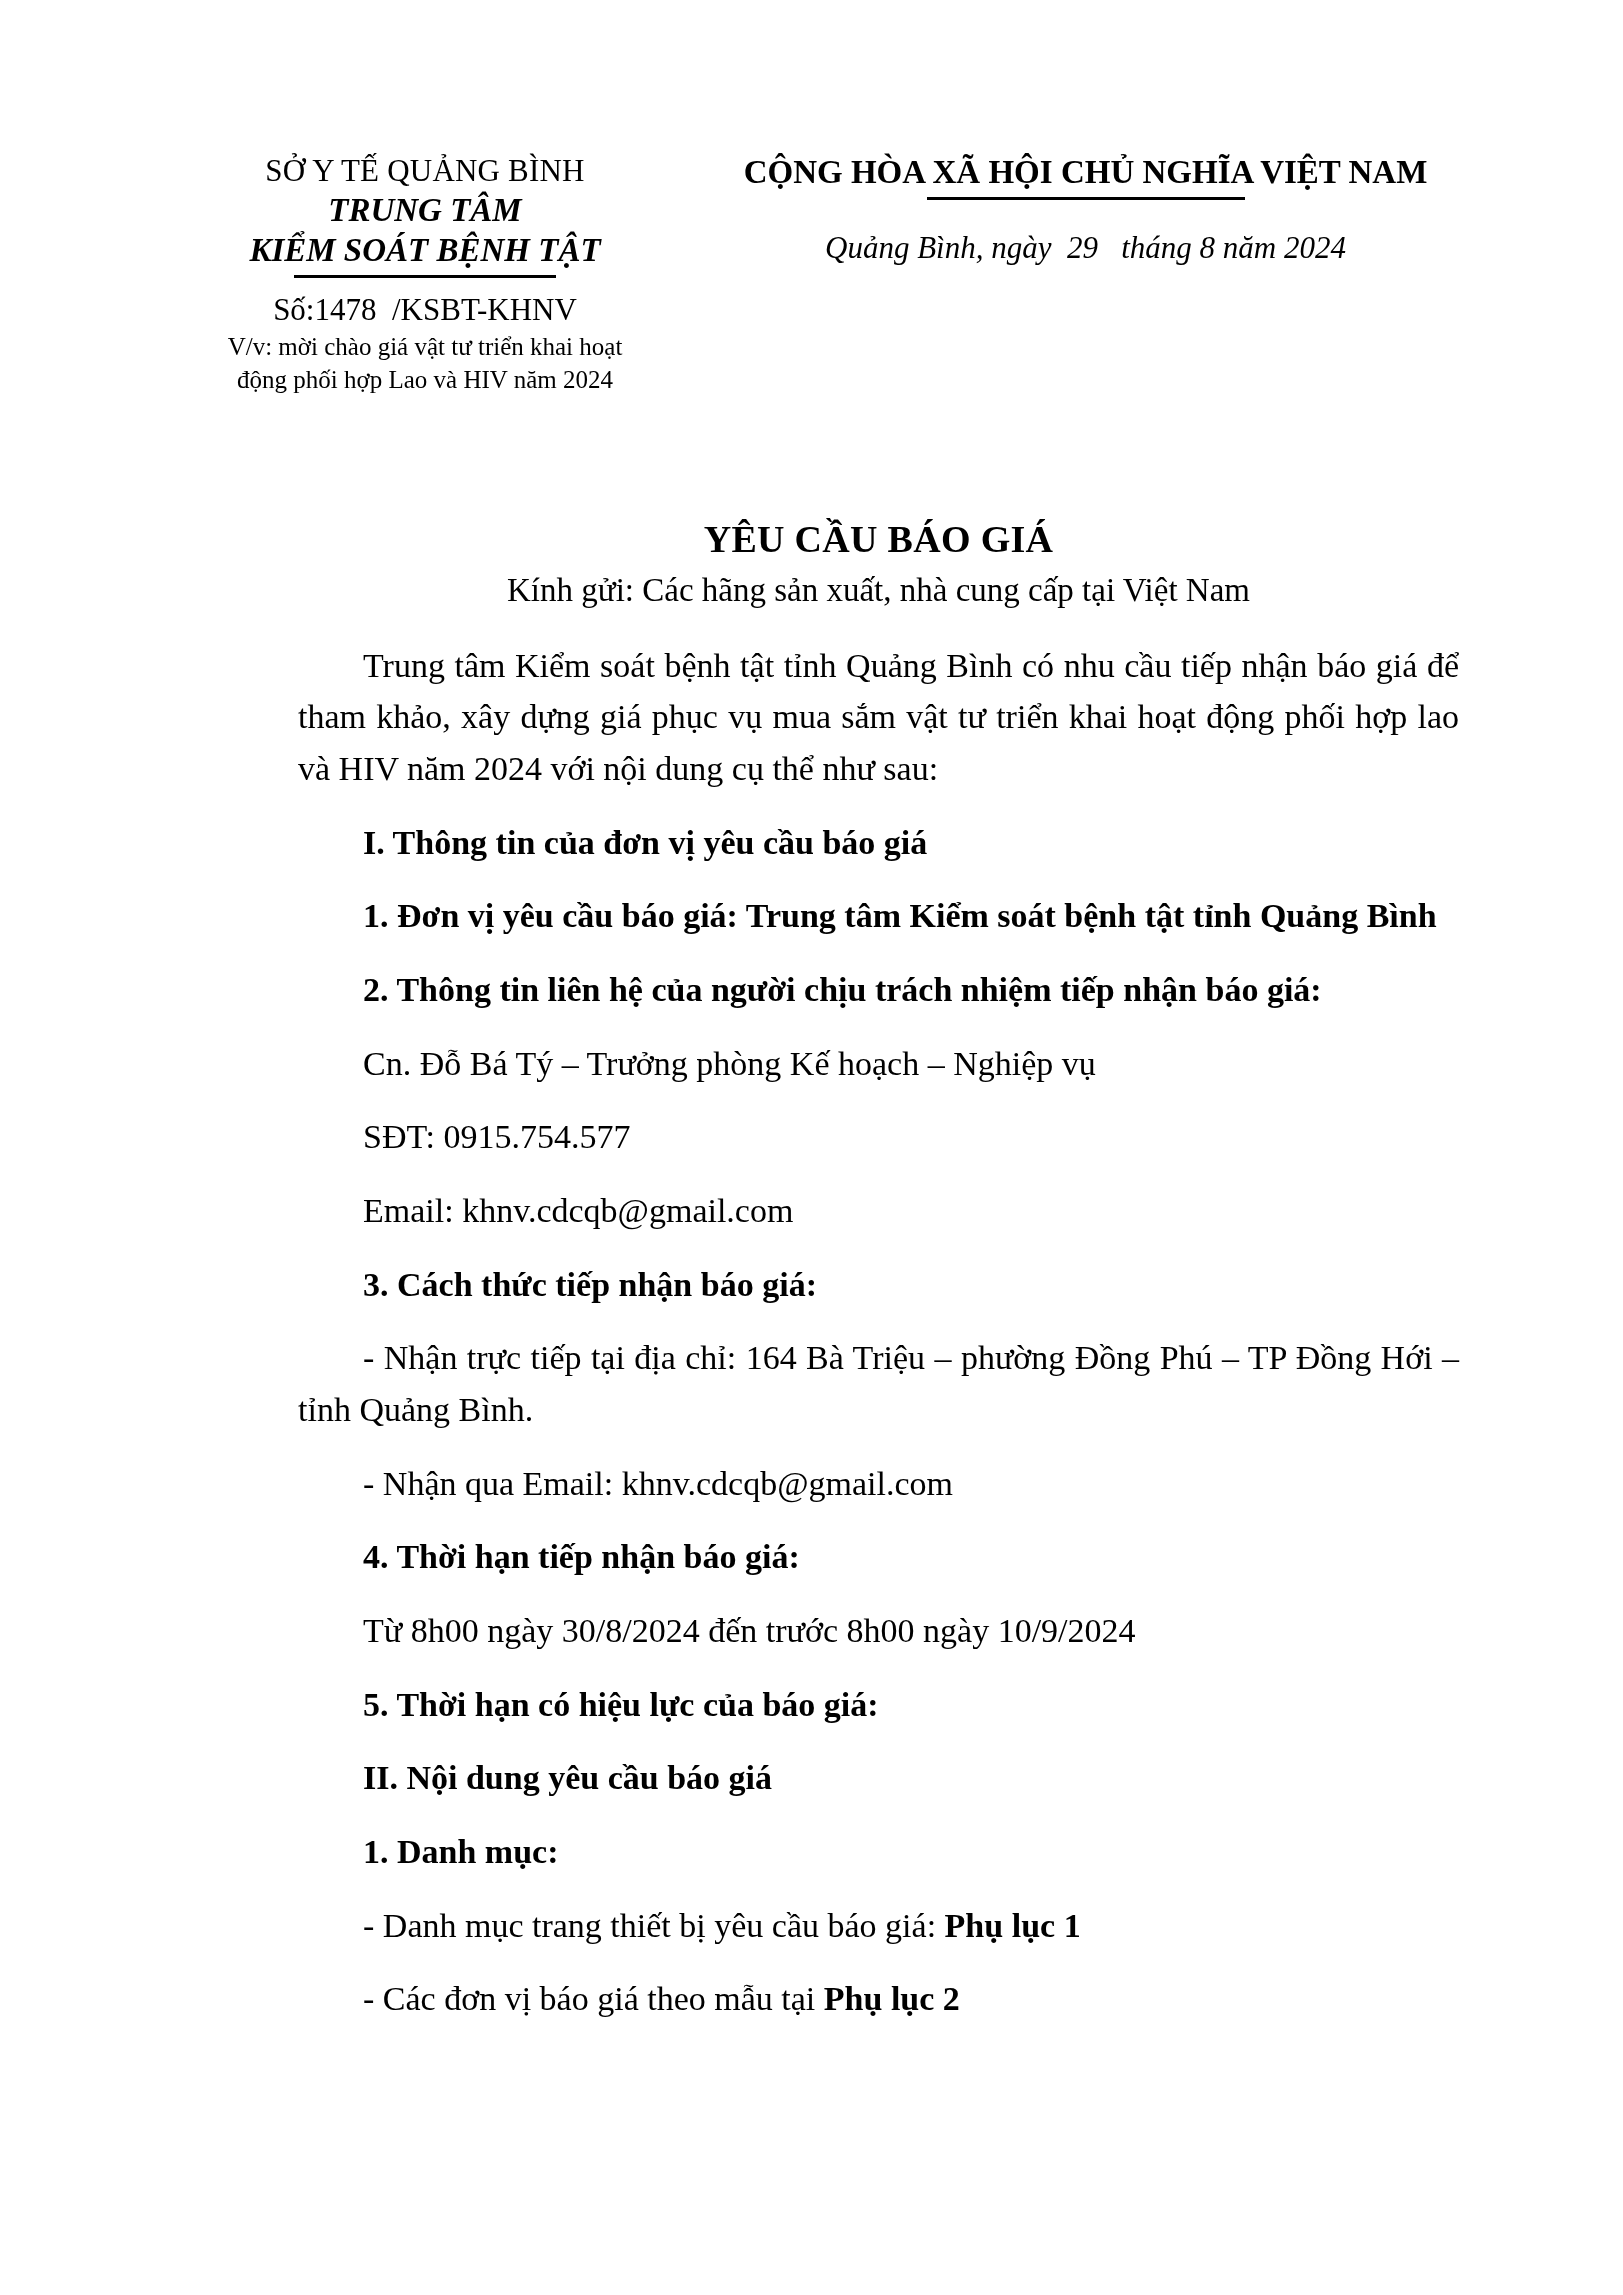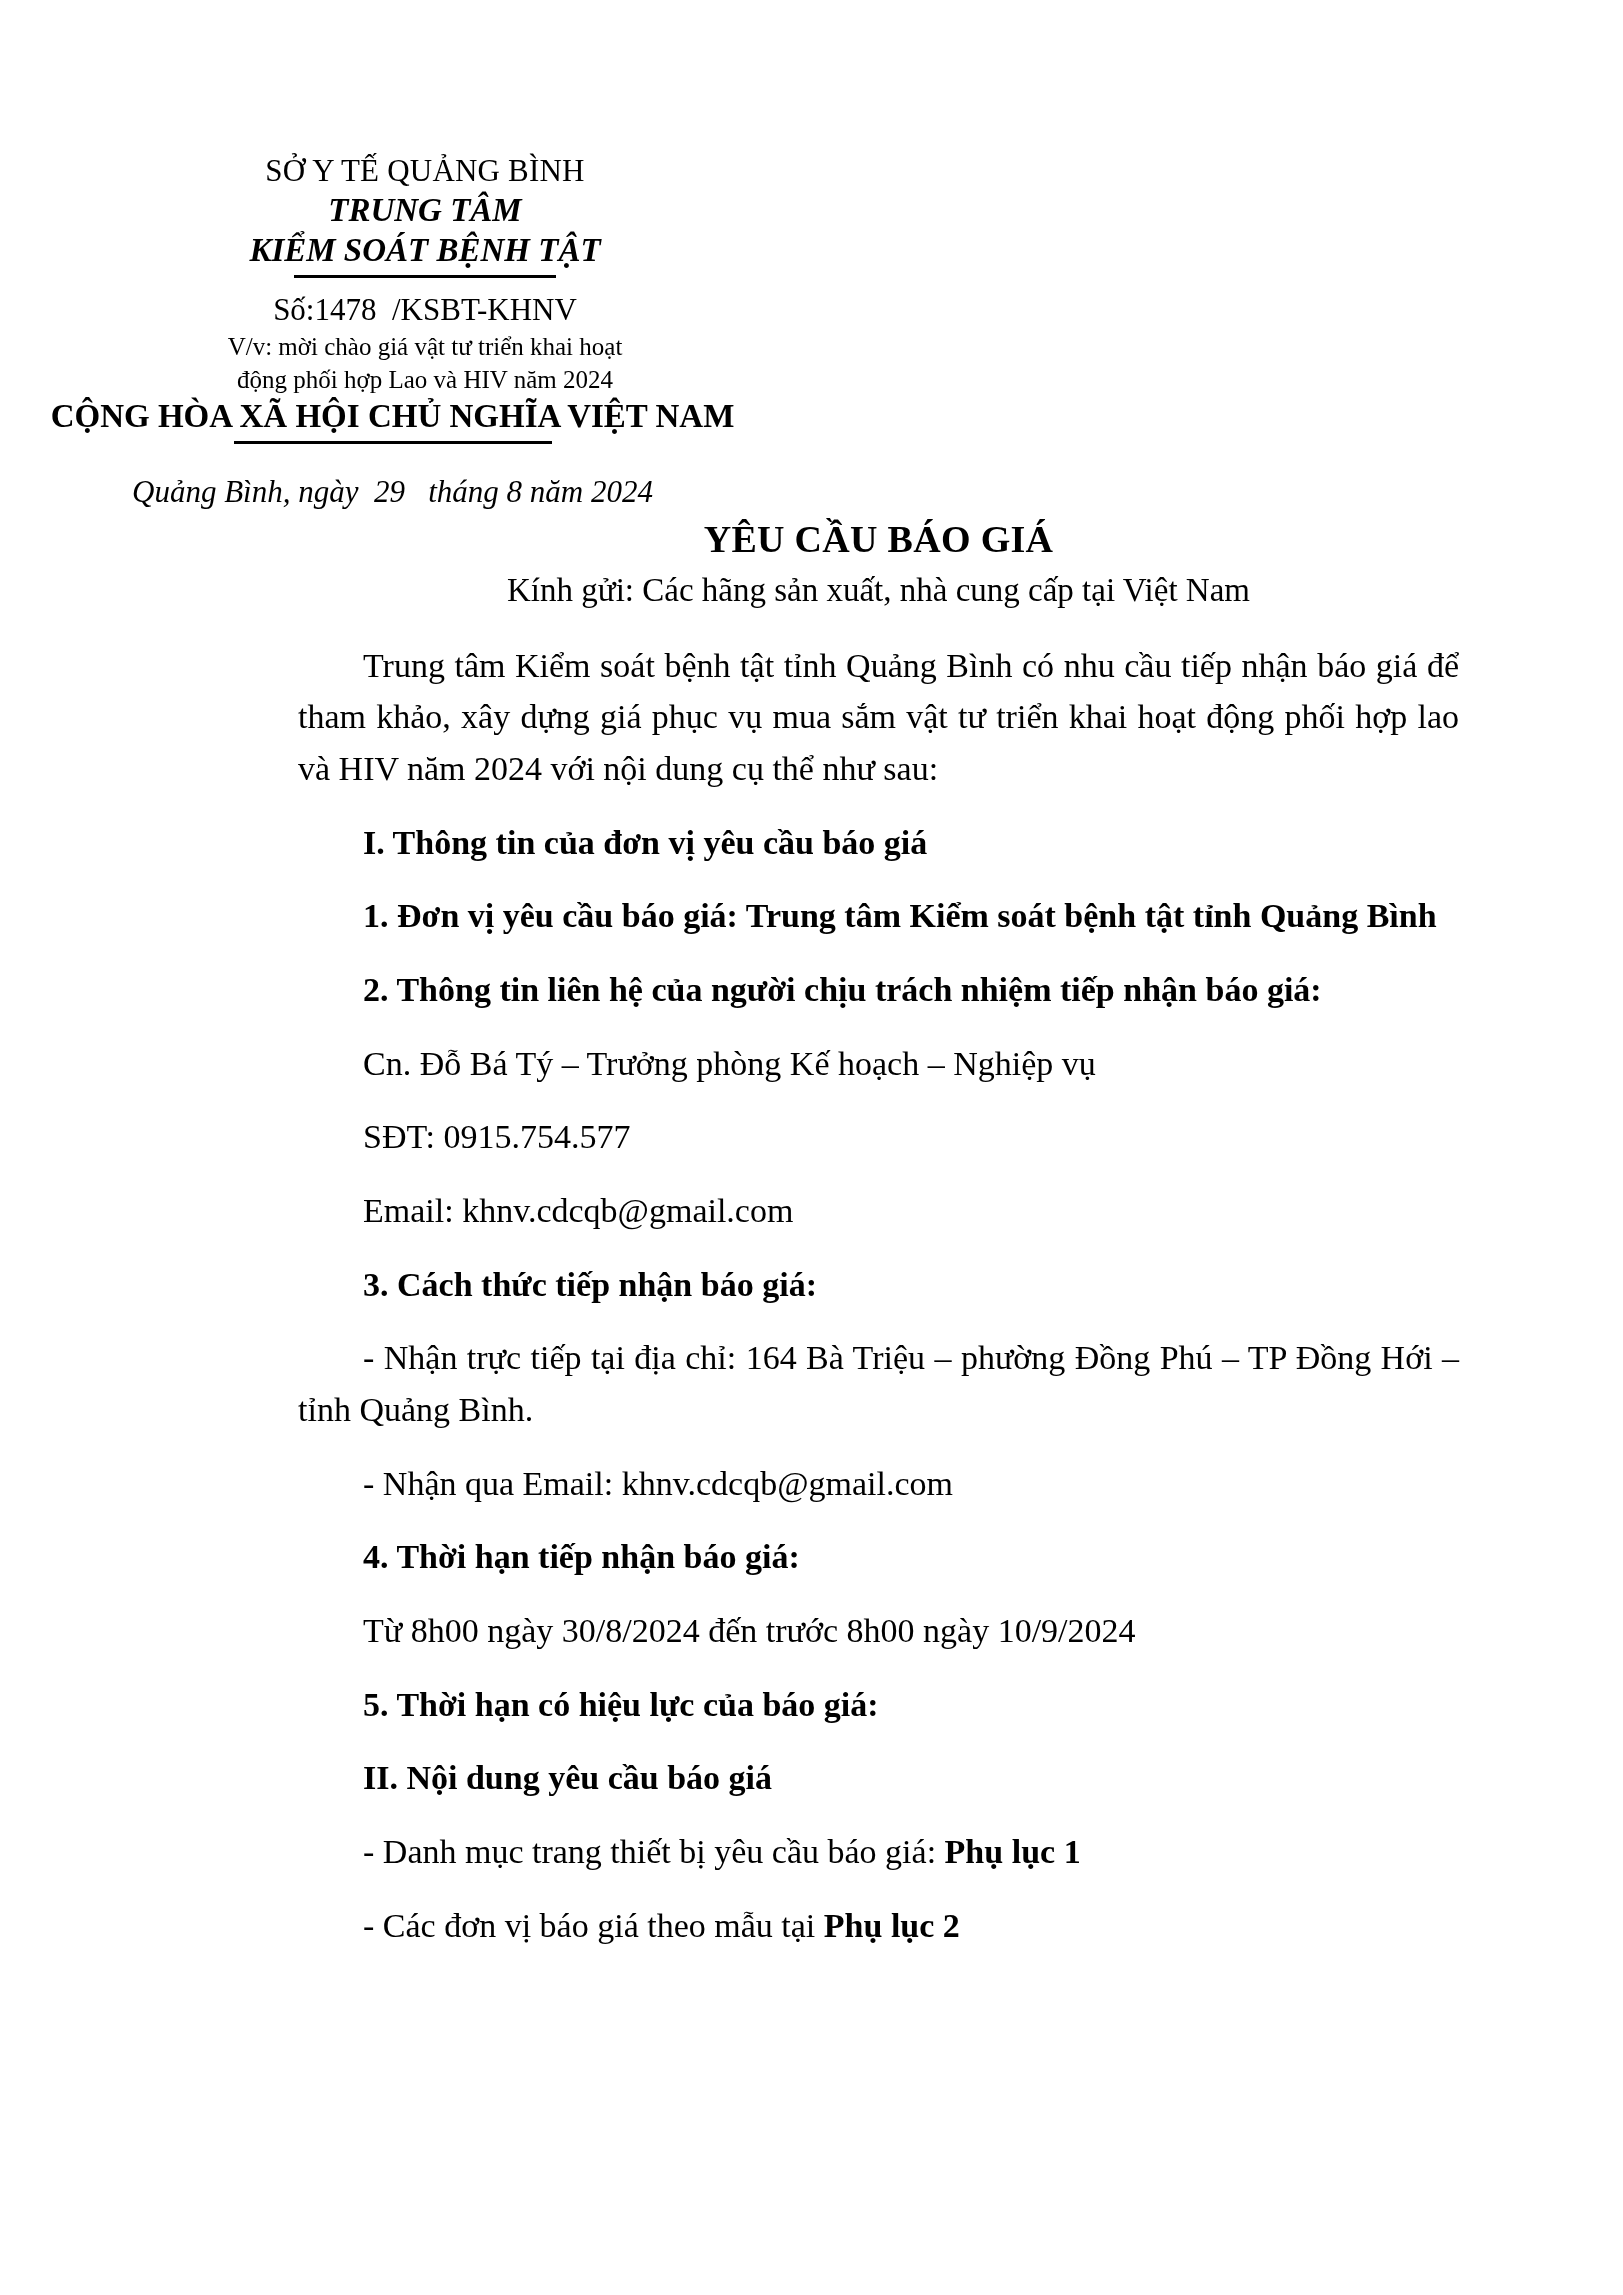--- a/index.html
+++ b/index.html
@@ -20,21 +20,20 @@
   }
 
   
   .header {
     position: absolute;
     top: 152px;
     left: 0;
     width: 1623px;
     display: flex;
     align-items: flex-start;
-    flex-direction: column;
   }
   .header-left {
     width: 693px;
     padding-left: 157px;
     box-sizing: border-box;
     text-align: center;
   }
   .header-right {
     width: 785px;
     box-sizing: border-box;
@@ -198,20 +197,21 @@
 
     <p class="para blk ind b">4. Thời hạn tiếp nhận báo giá:</p>
 
     <p class="para blk ind">Từ 8h00 ngày 30/8/2024 đến trước 8h00 ngày 10/9/2024</p>
 
     <p class="para blk ind b">5. Thời hạn có hiệu lực của báo giá:</p>
 
 
     <p class="para blk ind b">II. Nội dung yêu cầu báo giá</p>
 
+    <p class="para blk ind b">1. Danh mục:</p>
 
     <p class="para blk ind"><span>- Danh mục trang thiết bị yêu cầu báo giá: </span><span class="b">Phụ lục 1</span></p>
 
     <p class="para blk ind"><span>- Các đơn vị báo giá theo mẫu tại </span><span class="b">Phụ lục 2</span></p>
 
   </div>
 
 </div>
 
 

